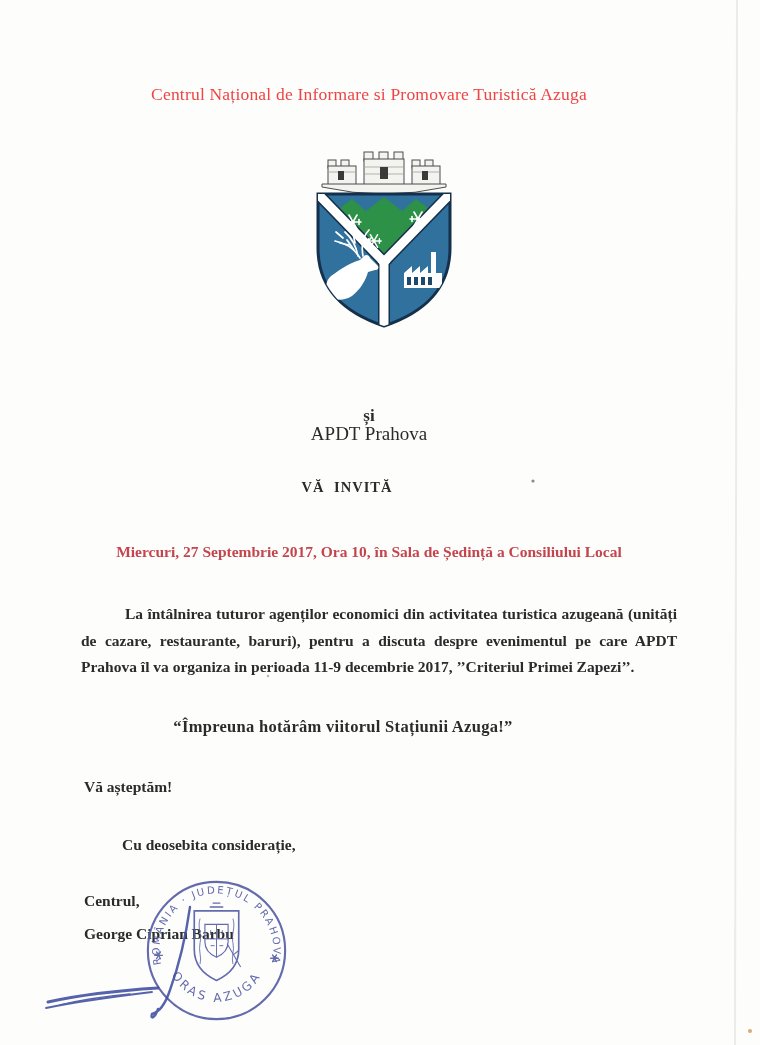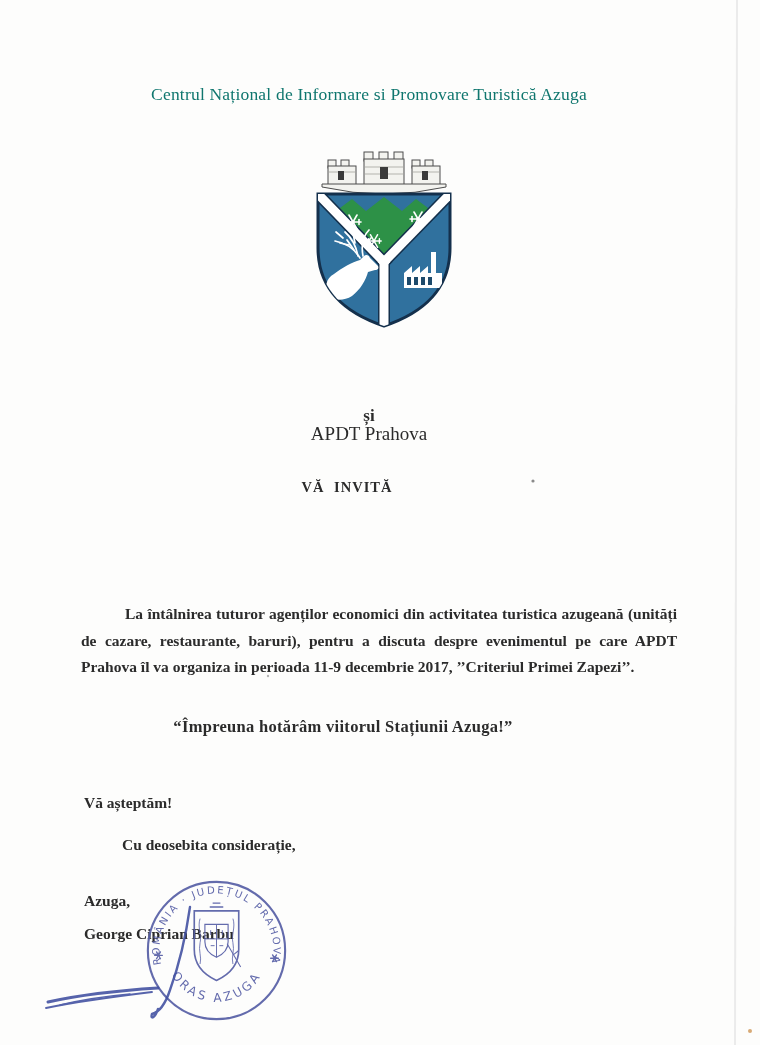--- a/index.html
+++ b/index.html
@@ -3,33 +3,33 @@
 <meta charset="utf-8">
 <style>
   html,body { margin:0; padding:0; background:#d8d8d8; }
   .page {
     position:relative; width:760px; height:1045px; margin:0 auto;
     background:#fdfdfc; overflow:hidden;
     font-family:"Liberation Serif", serif; color:#2b2b2b;
   }
   .abs { position:absolute; }
   .centered { left:0; width:738px; text-align:center; }
-  .doc-header { top:84px; font-size:17.5px; font-weight:400; color:#0f766e; letter-spacing:.2px; }
+  .doc-header { top:84px; font-size:17.5px; font-weight:400; color:#ef4444; letter-spacing:.2px; }
   .doc-title { top:347px; font-size:21px; font-weight:700; letter-spacing:.6px; color:#222; }
   .doc-and { top:390px; font-size:17px; font-weight:700;margin-top:16px; }
   .doc-partner { top:423px; font-size:19px; font-weight:400; }
   .doc-invite { top:479px; font-size:14.5px; font-weight:700; letter-spacing:1px; word-spacing:5px; transform:translateX(-22px); }
   .doc-event { top:543px; font-size:15.5px; font-weight:700; color:#c4454e; }
   .doc-body {
     top:601px; left:81px; width:596px;
     font-size:15.5px; font-weight:700; line-height:26.5px;
     text-align:justify; text-indent:44px;
   }
   .doc-slogan { top:717px; font-size:16.5px; font-weight:700; letter-spacing:.3px; transform:translateX(-26px); }
-  .doc-await { top:794px; left:84px; font-size:15.5px; font-weight:700; }
+  .doc-await { top:778px; left:84px; font-size:15.5px; font-weight:700; }
   .doc-regards { top:836px; left:122px; font-size:15.5px; font-weight:700;text-align:right; }
   .doc-role { top:892px; left:84px; font-size:15.5px; font-weight:700; }
   .doc-name { top:925px; left:84px; font-size:15.5px; font-weight:700; }
   .coa { top:148px; left:308px; }
   .stamp { top:878px; left:144px; opacity:.92; }
   .overlay { top:0; left:0; pointer-events:none; }
 </style>
 </head>
 <body>
 
@@ -124,28 +124,29 @@
             <rect x="120" y="129" width="4" height="8"></rect>
           </g>
         </g>
       </g>
     </g>
   </svg>
 
   <div class="abs centered doc-and">și</div>
   <div class="abs centered doc-partner">APDT Prahova</div>
   <div class="abs centered doc-invite">VĂ INVITĂ</div>
+  <div class="abs centered doc-event">Miercuri, 27 Septembrie 2017, Ora 10, în Sala de Ședință a Consiliului Local</div>
 
   <div class="abs doc-body">La întâlnirea tuturor agenților economici din activitatea turistica azugeană (unități de cazare, restaurante, baruri), pentru a discuta despre evenimentul pe care APDT Prahova îl va organiza in perioada 11-9 decembrie 2017, ’’Criteriul Primei Zapezi’’.</div>
 
   <div class="abs centered doc-slogan">“Împreuna hotărâm viitorul Stațiunii Azuga!”</div>
 
   <div class="abs doc-await">Vă așteptăm!</div>
   <div class="abs doc-regards">Cu deosebita considerație,</div>
-  <div class="abs doc-role">Azuga,</div>
+  <div class="abs doc-role">Centrul,</div>
   <div class="abs doc-name">George Ciprian Barbu</div>
 
   <svg class="abs stamp" width="145" height="145" viewBox="0 0 150 150">
     <defs>
       <path id="stampTopArc" d="M18,90.3 A59,59 0 1 1 132,90.3" fill="none"></path>
       <path id="stampBottomArc" d="M27,97.4 A53,53 0 0 0 123,97.4" fill="none"></path>
     </defs>
     <circle cx="75" cy="75" r="71" fill="none" stroke="#575fa6" stroke-width="2.2"></circle>
     <text font-family="DejaVu Sans, sans-serif" font-size="10.5" letter-spacing="2.2" fill="#575fa6">
       <textPath href="#stampTopArc" startOffset="50%" text-anchor="middle">ROMÂNIA · JUDEȚUL PRAHOVA</textPath>

